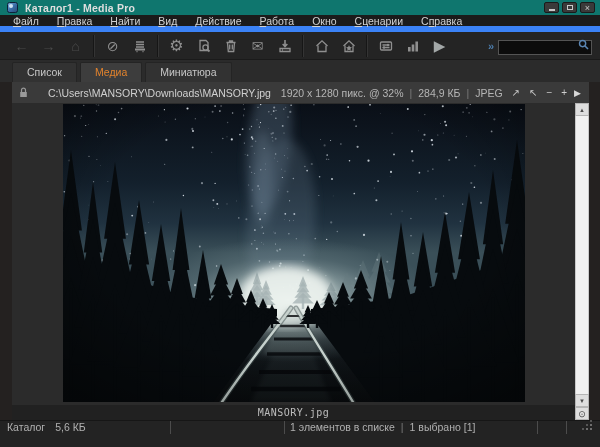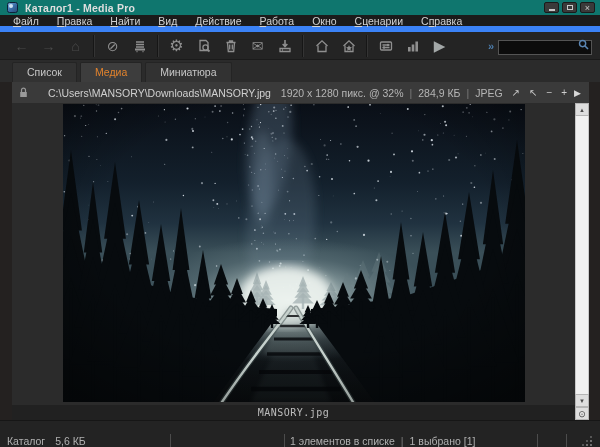--- a/index.html
+++ b/index.html
@@ -58,21 +58,21 @@
   .image-wrap{flex:1;display:flex;justify-content:center;align-items:flex-start;padding-top:1px;overflow:hidden}
   .caption{height:15px;background:#212121;color:#bdbdbd;font-family:"DejaVu Sans Mono",monospace;font-size:10px;
            line-height:15px;text-align:center;flex:none;letter-spacing:.5px}
   .scrollbar{width:14px;background:#e7e7e7;display:flex;flex-direction:column;flex:none}
   .sb-btn{height:13px;background:#dedede;border:1px solid #b5b5b5;color:#4a4a4a;font-size:6px;display:flex;
           align-items:center;justify-content:center;flex:none}
   .sb-btn.extra{font-size:9px}
   .sb-thumb{flex:1;background:#f1f1f1;border-left:1px solid #c9c9c9;border-right:1px solid #c9c9c9}
 
   
-  .statusbar{height:27px;background:#232323;border-top:1px solid #161616;display:flex;align-items:flex-end;
+  .statusbar{height:27px;background:#232323;border-top:1px solid #161616;display:flex;align-items:flex-start;
              padding:0 7px;font-size:10.5px;color:#b0b0b0;flex:none;white-space:nowrap}
   .ssep{width:1px;height:13px;background:#4c4c4c;margin:0 5px;flex:none}
   .sec1{width:158px;display:flex;gap:10px}
   .sec2{width:103px}
   .sec3{width:242px;display:flex;gap:6px}
   .sec4{width:18px}
   .grip{width:10px;height:10px;position:relative;margin-left:auto}
   .grip::before{content:"";position:absolute;right:1px;bottom:1px;width:2px;height:2px;background:#6e6e6e;
                 box-shadow:-4px 0 #6e6e6e,-8px 0 #555,0 -4px #6e6e6e,-4px -4px #555,0 -8px #555}
 </style>

